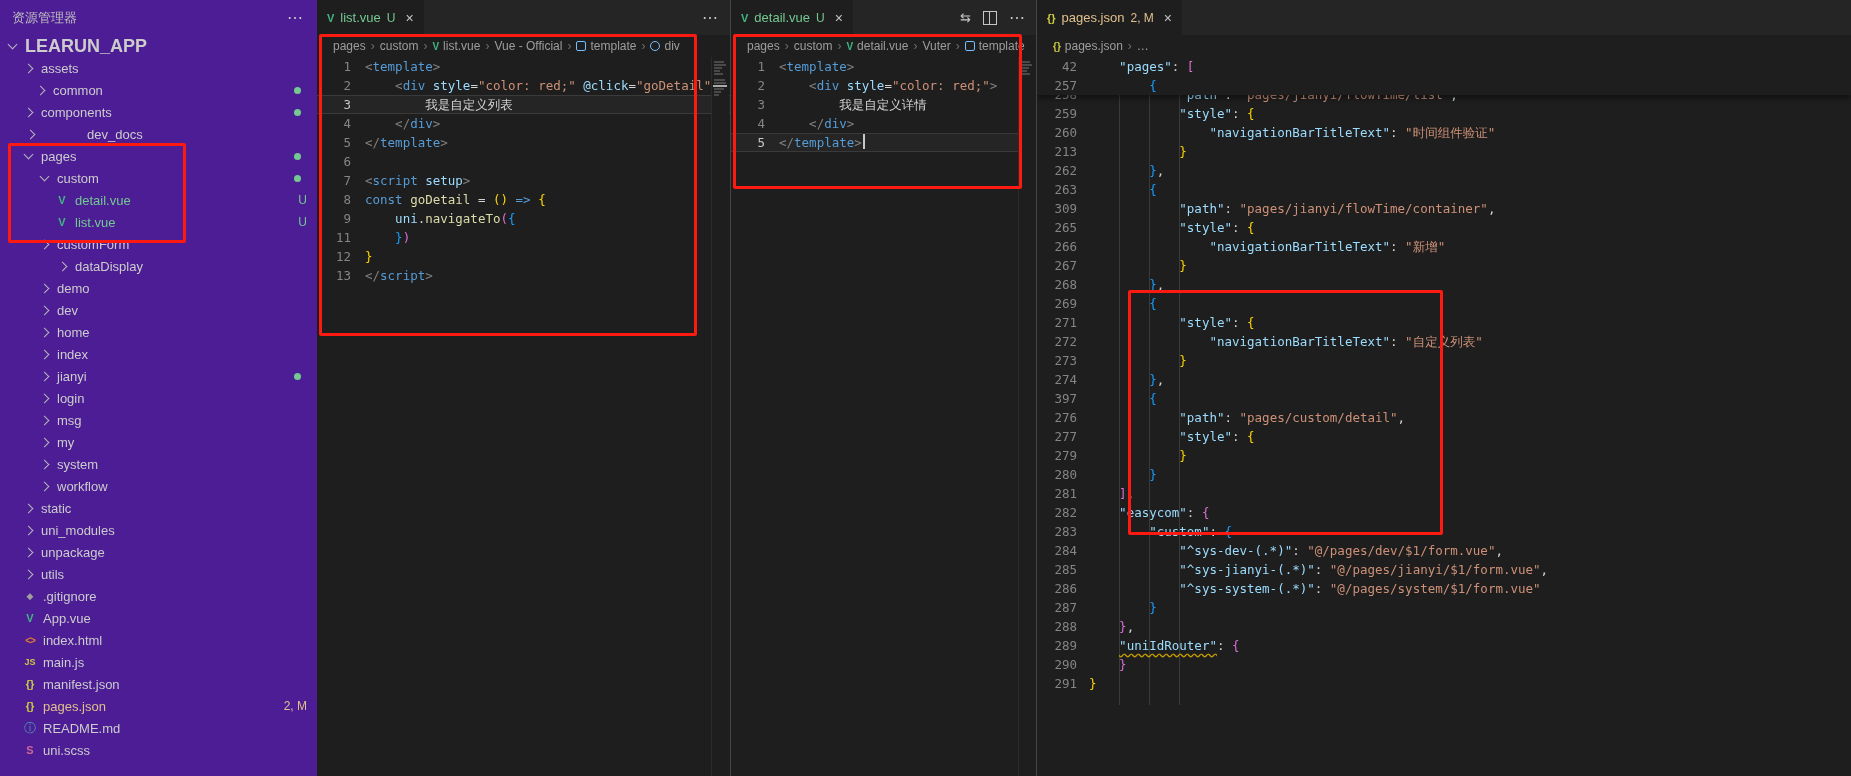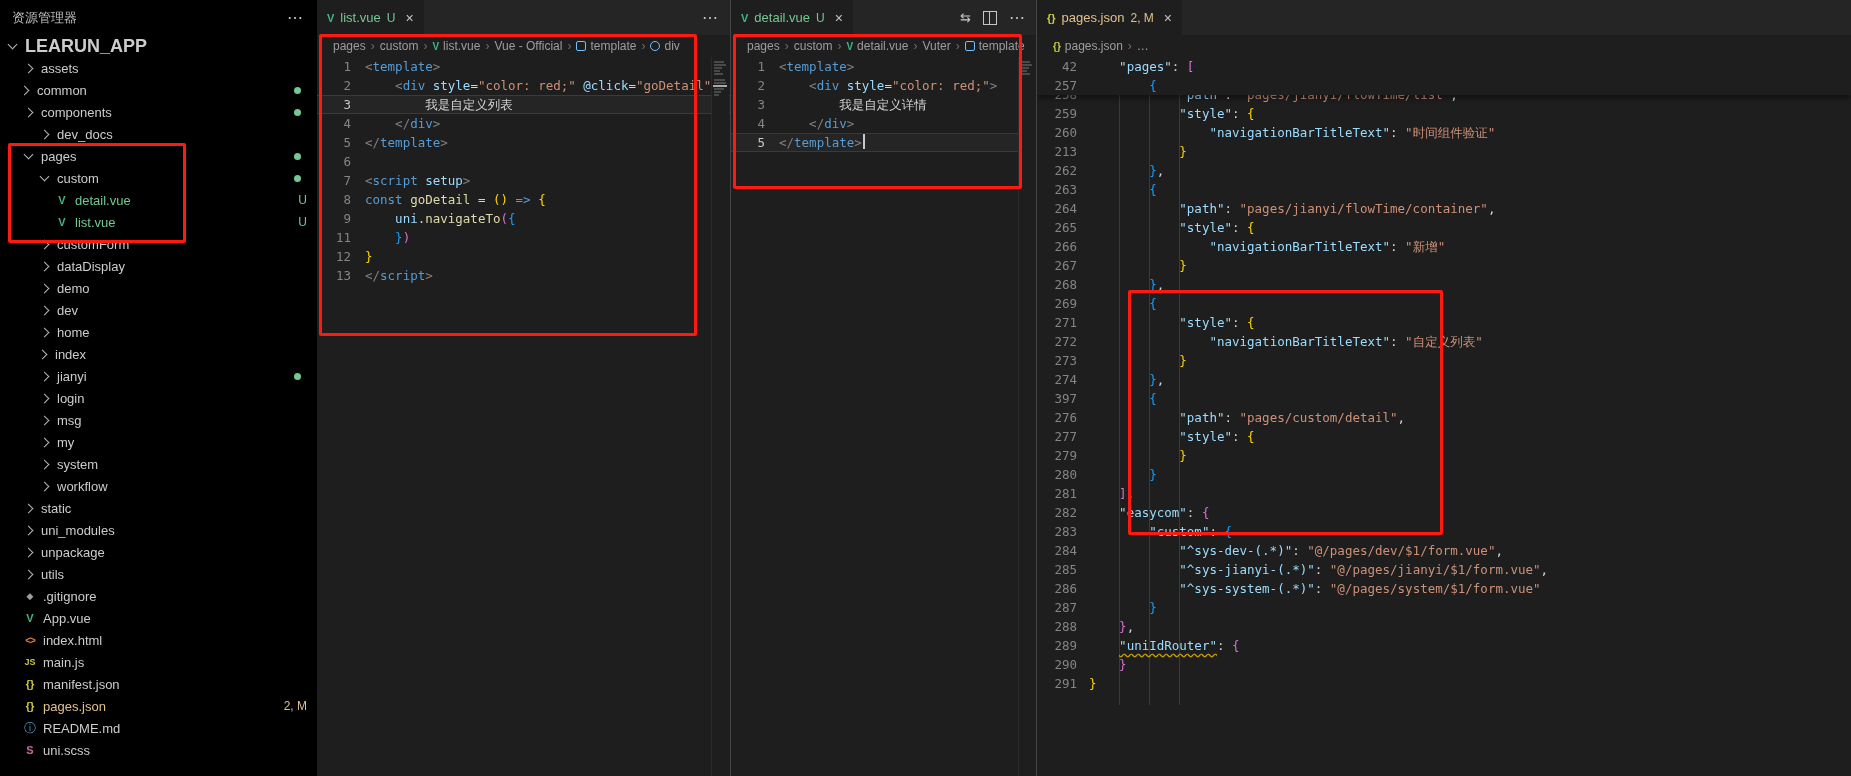--- a/index.html
+++ b/index.html
@@ -1,20 +1,20 @@
 <!DOCTYPE html>
 <html><head>
 <meta charset="utf-8">
 <style>
   html,body{margin:0;padding:0;background:#1e1e1e;}
   .app{position:relative;width:1851px;height:776px;background:#1e1e1e;overflow:hidden;
        font-family:"Liberation Sans",sans-serif;color:#cccccc;-webkit-font-smoothing:antialiased;}
 
   
-  .sidebar{position:absolute;left:0;top:0;width:317px;height:776px;background:#000000;border-right:1px solid #333;}
+  .sidebar{position:absolute;left:0;top:0;width:317px;height:776px;background:#4c1d95;border-right:1px solid #333;}
   .sb-header{height:35px;display:flex;align-items:center;justify-content:space-between;padding:0 14px 0 12px;font-size:13px;color:#bfbfbf;}
   .more{color:#c5c5c5;font-size:16px;cursor:pointer;}
   .root-row{height:22px;display:flex;align-items:center;padding-left:6px;font-size:18px;font-weight:700;color:#cccccc;}
   .trow{height:22px;display:flex;align-items:center;font-size:13px;color:#cccccc;position:relative;white-space:nowrap;}
   .chev{width:6px;height:6px;border-right:1.4px solid #b8b8b8;border-bottom:1.4px solid #b8b8b8;margin:0 9px 0 3px;flex:none;}
   .chev.right{transform:rotate(-45deg);}
   .chev.down{transform:rotate(45deg);margin-top:-3px;}
   .fi{width:16px;margin-right:5px;text-align:center;font-weight:700;flex:none;display:inline-block;}
   .fi.vue{color:#41b883;font-size:11px;}
   .fi.html{color:#e37933;font-size:10px;letter-spacing:-1px;}
@@ -92,31 +92,31 @@
     </div>
     <div class="root-row">
       <span class="chev down"></span>
       <span>LEARUN_APP</span>
     </div>
     <div id="file-tree">
         <div class="trow" style="padding-left: 22px;">
           <span class="chev right"></span>
           <span class="tlabel">assets</span>
         </div>
-        <div class="trow" style="padding-left: 18px;">
+        <div class="trow" style="padding-left: 34px;">
           <span class="chev right"></span>
           <span class="tlabel">common</span>
           <span class="dot"></span>
         </div>
         <div class="trow" style="padding-left: 22px;">
           <span class="chev right"></span>
           <span class="tlabel">components</span>
           <span class="dot"></span>
         </div>
-        <div class="trow" style="padding-left: 38px;">
+        <div class="trow" style="padding-left: 24px; gap: 44px;">
           <span class="chev right"></span>
           <span class="tlabel">dev_docs</span>
         </div>
         <div class="trow" style="padding-left: 22px;">
           <span class="chev down"></span>
           <span class="tlabel">pages</span>
           <span class="dot"></span>
         </div>
         <div class="trow" style="padding-left: 38px;">
           <span class="chev down"></span>
@@ -130,37 +130,37 @@
         </div>
         <div class="trow" style="padding-left: 54px;">
           <span class="fi vue">V</span>
           <span class="tlabel untracked">list.vue</span>
           <span class="tbadge untracked">U</span>
         </div>
         <div class="trow" style="padding-left: 38px;">
           <span class="chev right"></span>
           <span class="tlabel">customForm</span>
         </div>
-        <div class="trow" style="padding-left: 38px;">
+        <div class="trow" style="padding-left: 56px;">
           <span class="chev right"></span>
           <span class="tlabel">dataDisplay</span>
         </div>
         <div class="trow" style="padding-left: 38px;">
           <span class="chev right"></span>
           <span class="tlabel">demo</span>
         </div>
         <div class="trow" style="padding-left: 38px;">
           <span class="chev right"></span>
           <span class="tlabel">dev</span>
         </div>
         <div class="trow" style="padding-left: 38px;">
           <span class="chev right"></span>
           <span class="tlabel">home</span>
         </div>
-        <div class="trow" style="padding-left: 26px; margin-left: 10px;">
+        <div class="trow" style="padding-left: 38px;">
           <span class="chev right"></span>
           <span class="tlabel">index</span>
         </div>
         <div class="trow" style="padding-left: 38px;">
           <span class="chev right"></span>
           <span class="tlabel">jianyi</span>
           <span class="dot"></span>
         </div>
         <div class="trow" style="padding-left: 38px;">
           <span class="chev right"></span>
@@ -384,21 +384,21 @@
       <span class="ig" style="left:82px"></span>
       <span class="ig" style="left:112px"></span>
       <span class="ig" style="left:142px"></span>
       <div class="scrolled">
           <div class="cline"><span class="ln">258</span><span class="ltext"><span class="tok-pl">            </span><span class="tok-ky">"path"</span><span class="tok-pl">: </span><span class="tok-st">"pages/jianyi/flowTime/list"</span><span class="tok-pl">,</span></span></div>
           <div class="cline"><span class="ln">259</span><span class="ltext"><span class="tok-pl">            </span><span class="tok-ky">"style"</span><span class="tok-pl">: </span><span class="tok-b1">{</span></span></div>
           <div class="cline"><span class="ln">260</span><span class="ltext"><span class="tok-pl">                </span><span class="tok-ky">"navigationBarTitleText"</span><span class="tok-pl">: </span><span class="tok-st">"时间组件验证"</span></span></div>
           <div class="cline"><span class="ln">213</span><span class="ltext"><span class="tok-pl">            </span><span class="tok-b1">}</span></span></div>
           <div class="cline"><span class="ln">262</span><span class="ltext"><span class="tok-pl">        </span><span class="tok-b3">}</span><span class="tok-pl">,</span></span></div>
           <div class="cline"><span class="ln">263</span><span class="ltext"><span class="tok-pl">        </span><span class="tok-b3">{</span></span></div>
-          <div class="cline"><span class="ln">264</span><span class="ltext"><span class="tok-pl">            </span><span class="tok-ky">"path"</span><span class="tok-pl">: </span><span class="tok-st">"pages/jianyi/flowTime/container"</span><span class="tok-pl">,</span></span></div>
+          <div class="cline"><span class="ln">309</span><span class="ltext"><span class="tok-pl">            </span><span class="tok-ky">"path"</span><span class="tok-pl">: </span><span class="tok-st">"pages/jianyi/flowTime/container"</span><span class="tok-pl">,</span></span></div>
           <div class="cline"><span class="ln">265</span><span class="ltext"><span class="tok-pl">            </span><span class="tok-ky">"style"</span><span class="tok-pl">: </span><span class="tok-b1">{</span></span></div>
           <div class="cline"><span class="ln">266</span><span class="ltext"><span class="tok-pl">                </span><span class="tok-ky">"navigationBarTitleText"</span><span class="tok-pl">: </span><span class="tok-st">"新增"</span></span></div>
           <div class="cline"><span class="ln">267</span><span class="ltext"><span class="tok-pl">            </span><span class="tok-b1">}</span></span></div>
           <div class="cline"><span class="ln">268</span><span class="ltext"><span class="tok-pl">        </span><span class="tok-b3">}</span><span class="tok-pl">,</span></span></div>
           <div class="cline"><span class="ln">269</span><span class="ltext"><span class="tok-pl">        </span><span class="tok-b3">{</span></span></div>
           <div class="cline"><span class="ln">271</span><span class="ltext"><span class="tok-pl">            </span><span class="tok-ky">"style"</span><span class="tok-pl">: </span><span class="tok-b1">{</span></span></div>
           <div class="cline"><span class="ln">272</span><span class="ltext"><span class="tok-pl">                </span><span class="tok-ky">"navigationBarTitleText"</span><span class="tok-pl">: </span><span class="tok-st">"自定义列表"</span></span></div>
           <div class="cline"><span class="ln">273</span><span class="ltext"><span class="tok-pl">            </span><span class="tok-b1">}</span></span></div>
           <div class="cline"><span class="ln">274</span><span class="ltext"><span class="tok-pl">        </span><span class="tok-b3">}</span><span class="tok-pl">,</span></span></div>
           <div class="cline"><span class="ln">397</span><span class="ltext"><span class="tok-pl">        </span><span class="tok-b3">{</span></span></div>

